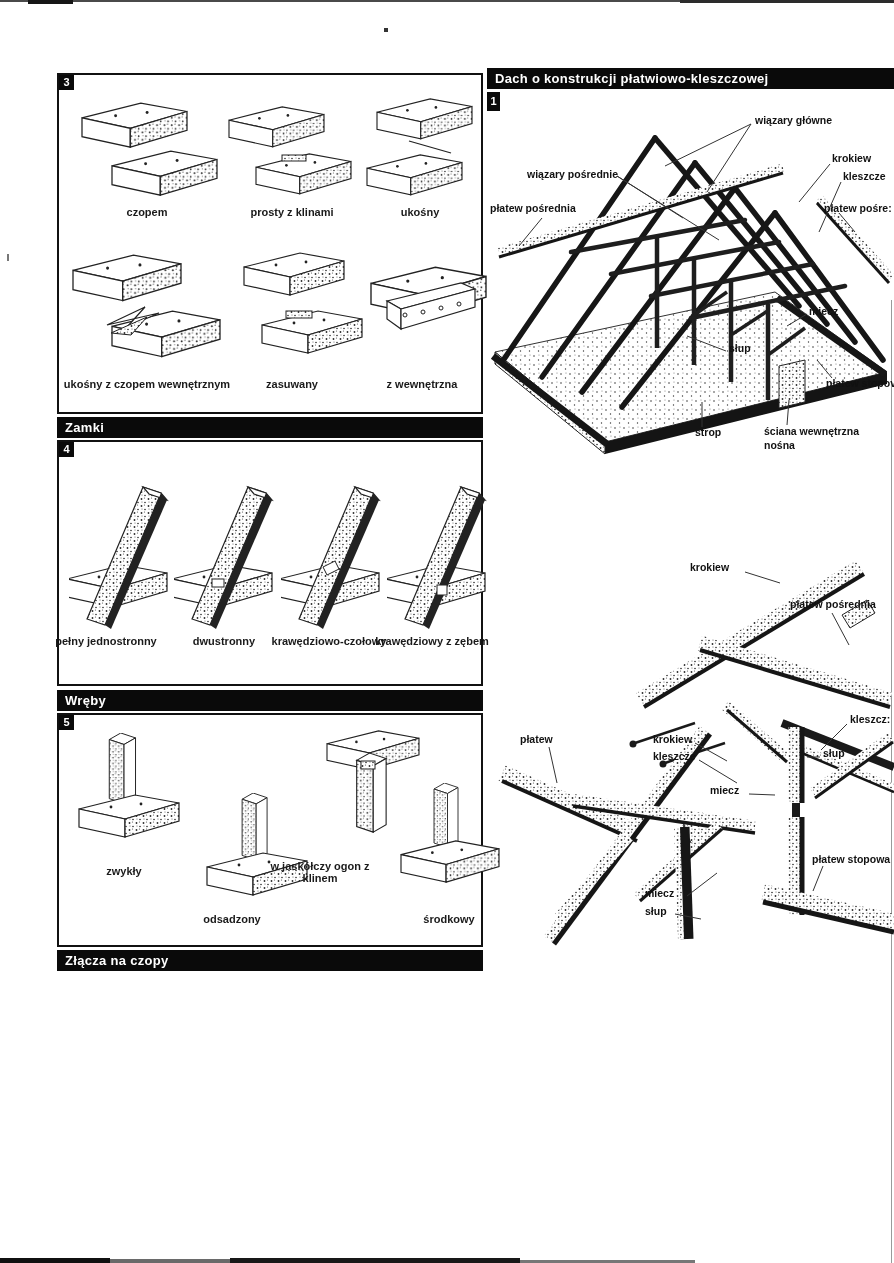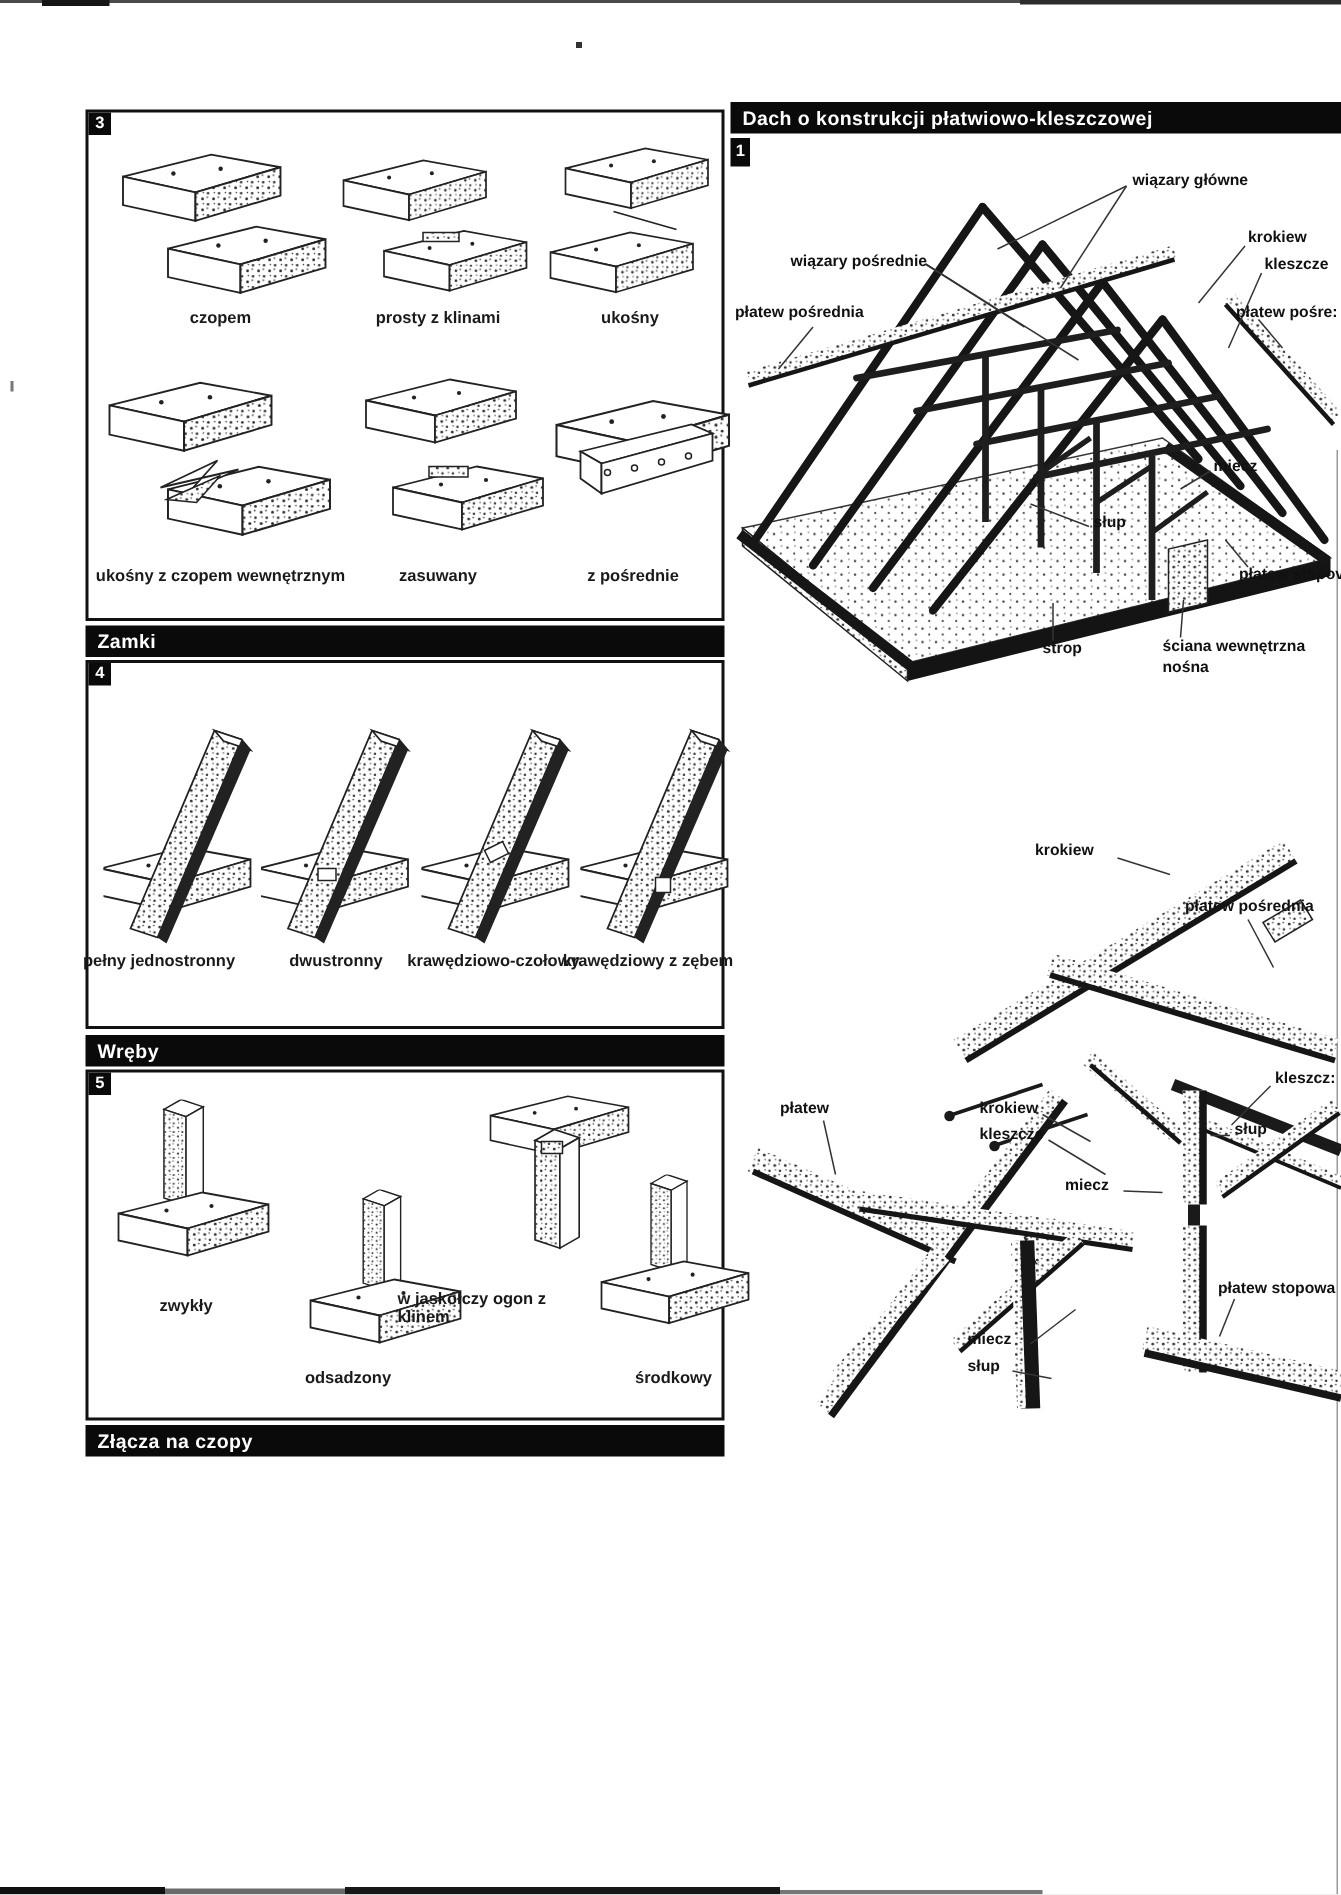--- a/index.html
+++ b/index.html
@@ -9,25 +9,25 @@
   .artifact{position:absolute;}
   
   .bar{position:absolute;background:#0a0a0a;color:#ffffff;font-weight:bold;
        font-size:13px;line-height:21px;padding-left:8px;letter-spacing:.3px;}
   .badge{position:absolute;background:#0a0a0a;color:#ffffff;font-weight:bold;
          font-size:11px;width:15px;height:15px;text-align:center;line-height:15px;}
   
   .panel{position:absolute;border:2px solid #111;background:#fff;}
   .caption{position:absolute;font-size:11px;font-weight:bold;white-space:nowrap;
            transform:translateX(-50%);color:#1a1a1a;}
-  .caption.wrap{white-space:normal;text-align:left;}
+  .caption.wrap{white-space:normal;text-align:center;}
   .ill{position:absolute;}
   
   .dlabel{position:absolute;font-size:10.5px;font-weight:bold;white-space:nowrap;color:#111;}
-  .dlabel.wrap{white-space:normal;line-height:1.3;margin-left:11px;}
+  .dlabel.wrap{white-space:normal;line-height:1.3;}
   svg{display:block;}
 </style>
 </head>
 <body>
 
 <div class="page">
 
   <svg width="0" height="0" style="position:absolute">
     <defs>
       <pattern id="stip" width="7" height="7" patternUnits="userSpaceOnUse">
@@ -113,21 +113,21 @@
       <polygon points="18,46 32,54 32,74 18,64" fill="#fff" stroke="#222" stroke-width="1.2"></polygon>
       <polygon points="32,54 106,34 106,52 32,74" fill="#fff" stroke="#222" stroke-width="1.2"></polygon>
       <circle cx="36" cy="60" r="2" fill="none" stroke="#222" stroke-width="1"></circle>
       <circle cx="54" cy="57" r="2" fill="none" stroke="#222" stroke-width="1"></circle>
       <circle cx="72" cy="53" r="2" fill="none" stroke="#222" stroke-width="1"></circle>
       <circle cx="90" cy="49" r="2" fill="none" stroke="#222" stroke-width="1"></circle>
     </svg>
 
     <div class="caption" style="left:88px;top:303px;">ukośny z czopem wewnętrznym</div>
     <div class="caption" style="left:233px;top:303px;">zasuwany</div>
-    <div class="caption" style="left:363px;top:303px;">z pośrednie</div>
+    <div class="caption" style="left:363px;top:303px;">z wewnętrzna</div>
   </div>
 
   <div class="bar" style="left:57px;top:417px;width:418px;height:21px;">Zamki</div>
 
   <div class="panel" style="left:57px;top:440px;width:422px;height:242px;">
     <div class="badge" style="left:0;top:0;">4</div>
 
     <svg class="ill" style="left:10px;top:25px;" width="100" height="165" viewBox="0 0 100 165">
       <use href="#beamH" transform="translate(-2,96) scale(1.0)"></use>
       <use href="#plankD" transform="translate(8,2)"></use>

